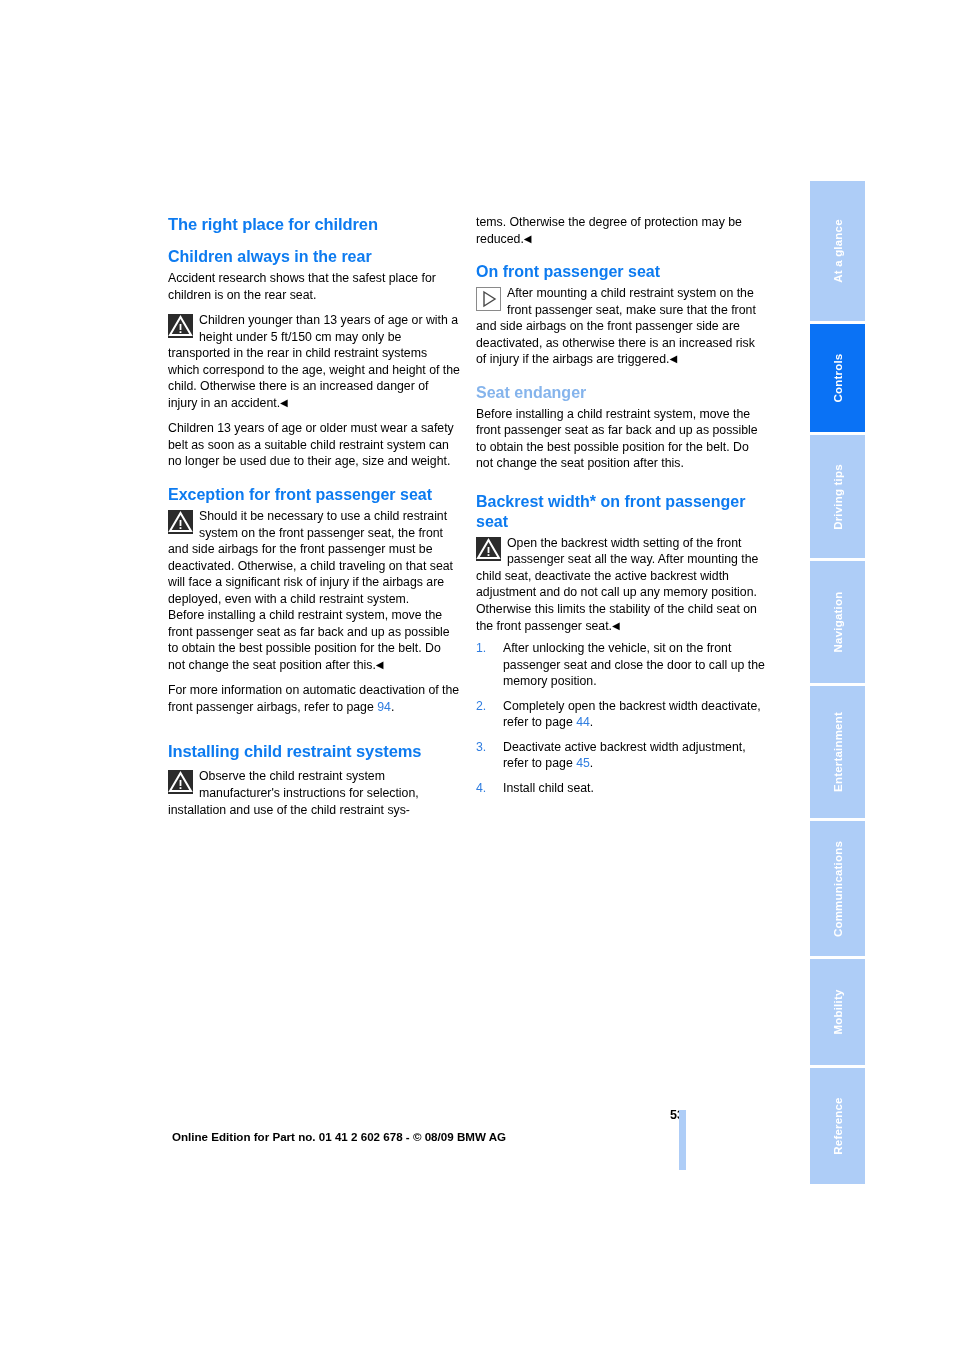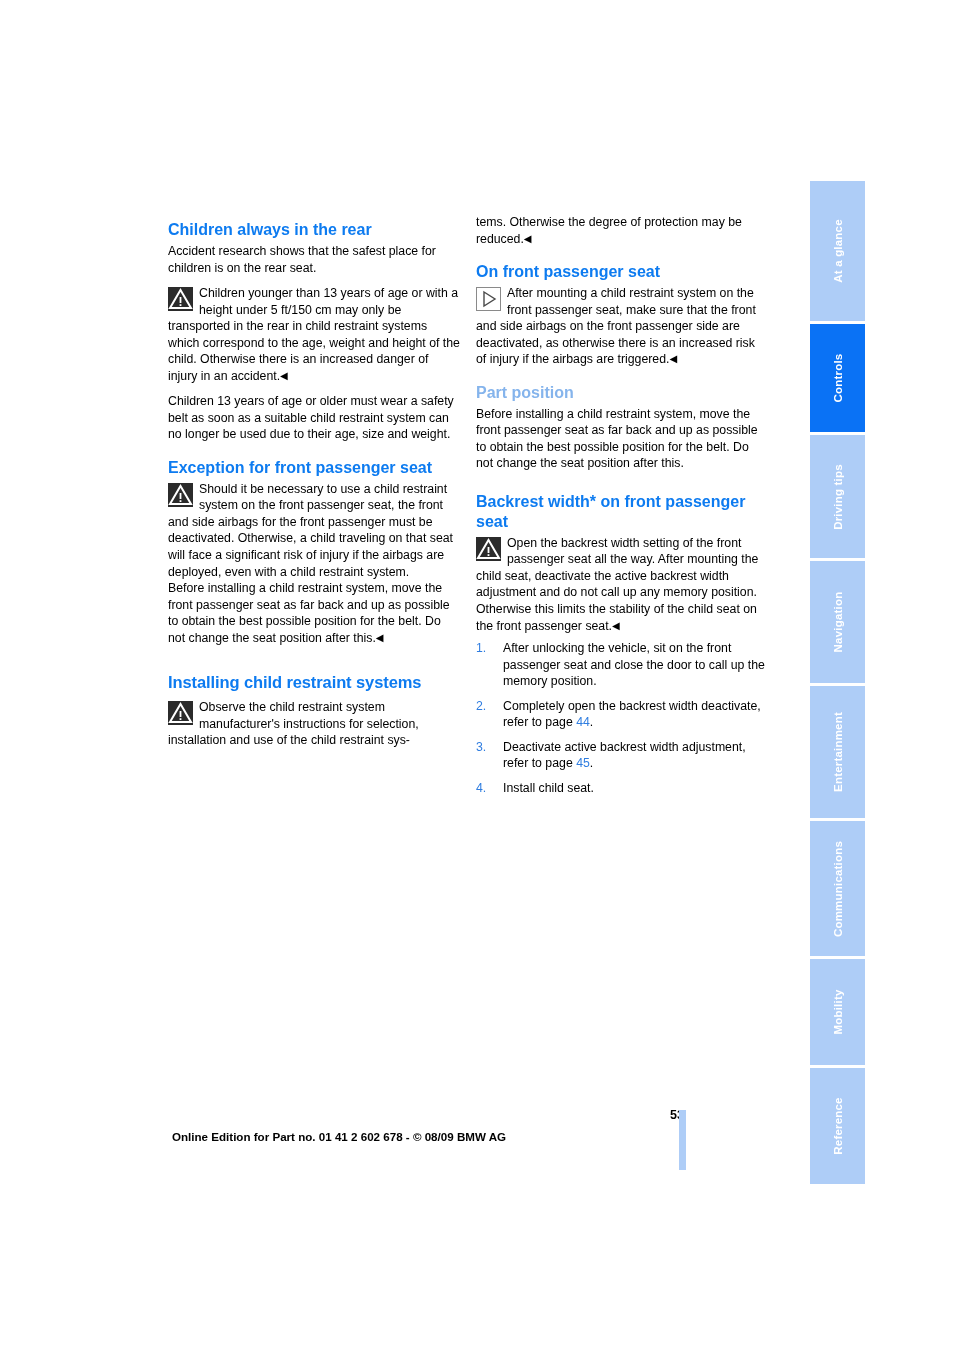--- a/index.html
+++ b/index.html
@@ -227,20 +227,21 @@
     </div>
   </div>
 
   <div class="content">
 
 
     <div class="columns">
 
       <div class="col left">
 
+        <h2 class="sec-head">The right place for children</h2>
 
 
         <div class="spacer-sm"></div>
 
         <h3 class="sub-head">Children always in the rear</h3>
         <p class="body">Accident research shows that the safest place for children is on the rear seat.</p>
 
         <div class="note-block">
           <span class="icon-warning">
             <svg width="25" height="24" viewBox="0 0 25 24">
@@ -263,20 +264,21 @@
             <svg width="25" height="24" viewBox="0 0 25 24">
               <polygon points="12.5,3 23,21 2,21" fill="none" stroke="#ffffff" stroke-width="2"></polygon>
               <rect x="11.6" y="10" width="1.8" height="6" fill="#ffffff"></rect>
               <rect x="11.6" y="17.2" width="1.8" height="1.8" fill="#ffffff"></rect>
             </svg>
           </span>
           <span>Should it be necessary to use a child restraint system on the front passenger seat, the front and side airbags for the front passenger must be deactivated. Otherwise, a child traveling on that seat will face a significant risk of injury if the airbags are deployed, even with a child restraint system.</span>
         </div>
         <p class="body"><span>Before installing a child restraint system, move the front passenger seat as far back and up as possible to obtain the best possible position for the belt. Do not change the seat position after this.</span><span class="endmark">◀</span></p>
 
+        <p class="body"><span>For more information on automatic deactivation of the front passenger airbags, refer to page </span><span class="pageref">94</span><span>.</span></p>
 
         <div class="spacer-lg"></div>
 
         <h2 class="sec-head">Installing child restraint systems</h2>
 
         <div class="note-block">
           <span class="icon-warning">
             <svg width="25" height="24" viewBox="0 0 25 24">
               <polygon points="12.5,3 23,21 2,21" fill="none" stroke="#ffffff" stroke-width="2"></polygon>
               <rect x="11.6" y="10" width="1.8" height="6" fill="#ffffff"></rect>
@@ -300,21 +302,21 @@
           <span class="icon-note">
             <svg width="23" height="22" viewBox="0 0 23 22">
               <polygon points="7,4 18,11 7,18" fill="none" stroke="#4a4a4a" stroke-width="1.4"></polygon>
             </svg>
           </span>
           <span>After mounting a child restraint system on the front passenger seat, make sure that the front and side airbags on the front passenger side are deactivated, as otherwise there is an increased risk of injury if the airbags are triggered.</span><span class="endmark">◀</span>
         </div>
 
         <div class="spacer-sm"></div>
 
-        <h3 class="sub-head light">Part position</h3>
+        <h3 class="sub-head light">Seat endanger</h3>
         <p class="body">Before installing a child restraint system, move the front passenger seat as far back and up as possible to obtain the best possible position for the belt. Do not change the seat position after this.</p>
 
         <div class="spacer-md"></div>
 
         <h3 class="sub-head">Backrest width* on front passenger seat</h3>
 
         <div class="note-block" style="margin-bottom:6px">
           <span class="icon-warning">
             <svg width="25" height="24" viewBox="0 0 25 24">
               <polygon points="12.5,3 23,21 2,21" fill="none" stroke="#ffffff" stroke-width="2"></polygon>

